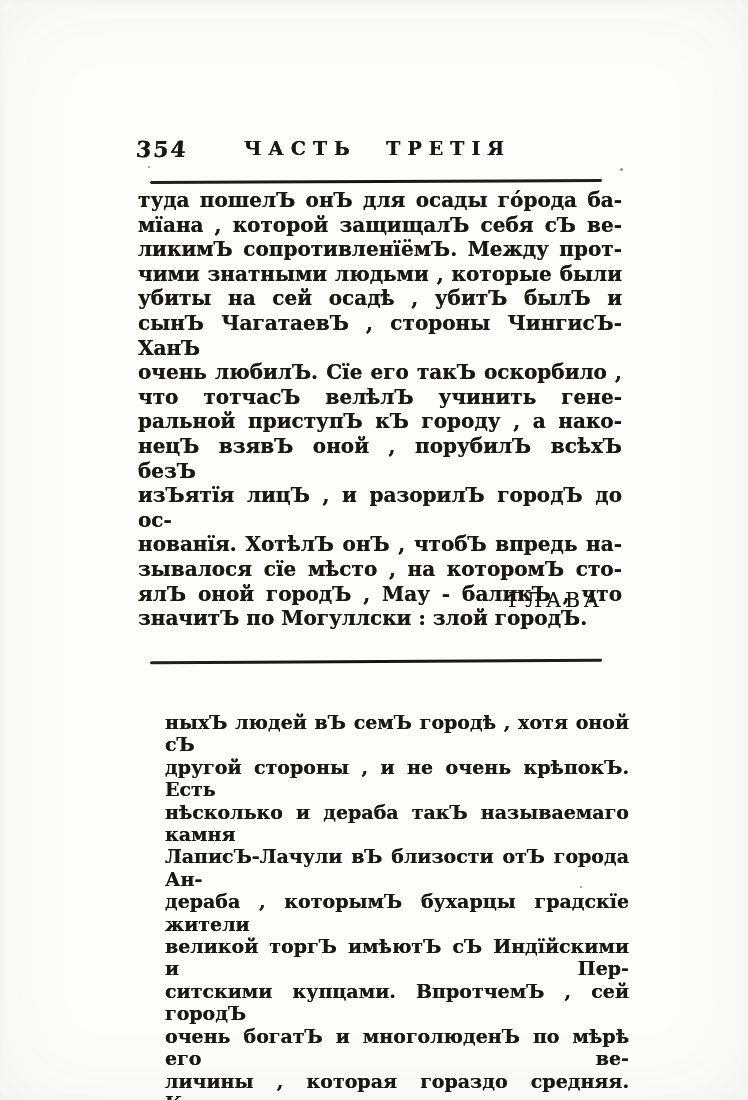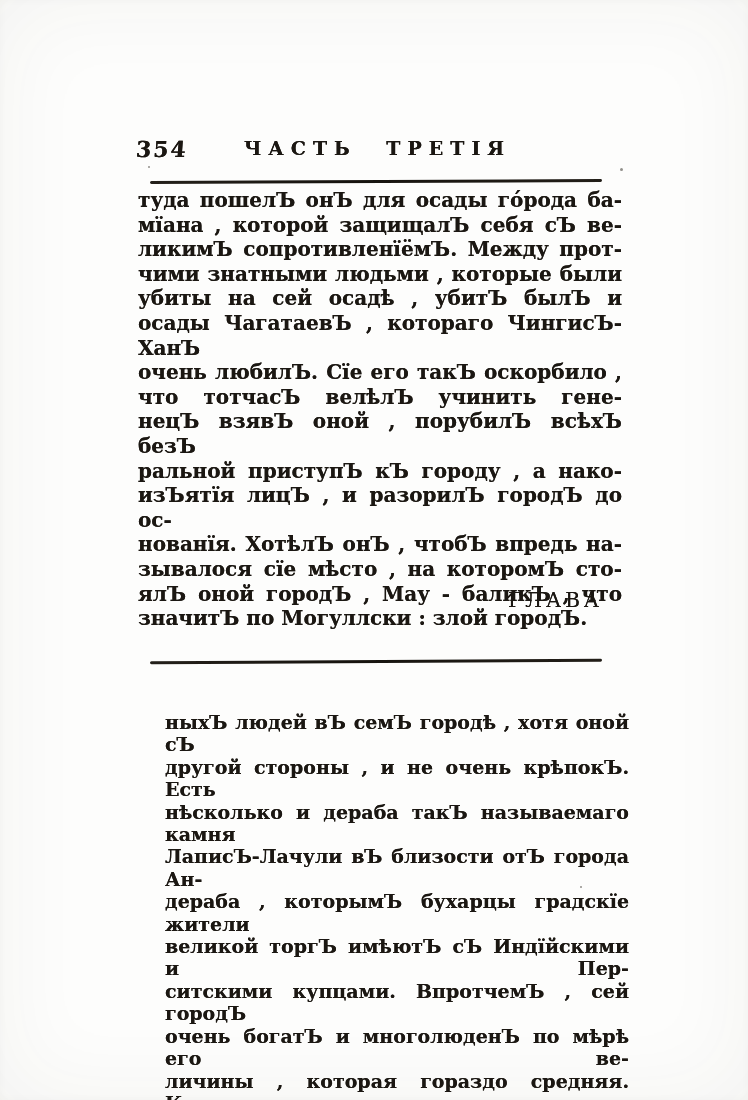--- a/index.html
+++ b/index.html
@@ -106,25 +106,25 @@
   <div class="running-title">ЧАСТЬ ТРЕТІЯ</div>
 
   <div class="rule rule1"></div>
 
   <div class="para p1">
     <div class="line">туда пошелЪ онЪ для осады го́рода ба-</div>
     <div class="line">мїана , которой защищалЪ себя сЪ ве-</div>
     <div class="line">ликимЪ сопротивленїёмЪ. Между прот-</div>
     <div class="line">чими знатными людьми , которые были</div>
     <div class="line">убиты на сей осадѣ , убитЪ былЪ и</div>
-    <div class="line">осады ЧагатаевЪ , котораго ЧингисЪ-ХанЪ</div>
+    <div class="line">сынЪ ЧагатаевЪ , стороны ЧингисЪ-ХанЪ</div>
     <div class="line">очень любилЪ. Сїе его такЪ оскорбило ,</div>
     <div class="line">что тотчасЪ велѣлЪ учинить гене-</div>
+    <div class="line">ральной приступЪ кЪ городу , а нако-</div>
     <div class="line">нецЪ взявЪ оной , порубилЪ всѣхЪ безЪ</div>
-    <div class="line">ральной приступЪ кЪ городу , а нако-</div>
     <div class="line">изЪятїя лицЪ , и разорилЪ городЪ до ос-</div>
     <div class="line">нованїя. ХотѣлЪ онЪ , чтобЪ впредь на-</div>
     <div class="line">зывалося сїе мѣсто , на которомЪ сто-</div>
     <div class="line">ялЪ оной городЪ , Мау - баликЪ , что</div>
     <div class="line last">значитЪ по Могуллски : злой городЪ.</div>
   </div>
 
   <div class="catchword">ГЛАВА</div>
 
   <div class="rule rule2"></div>

